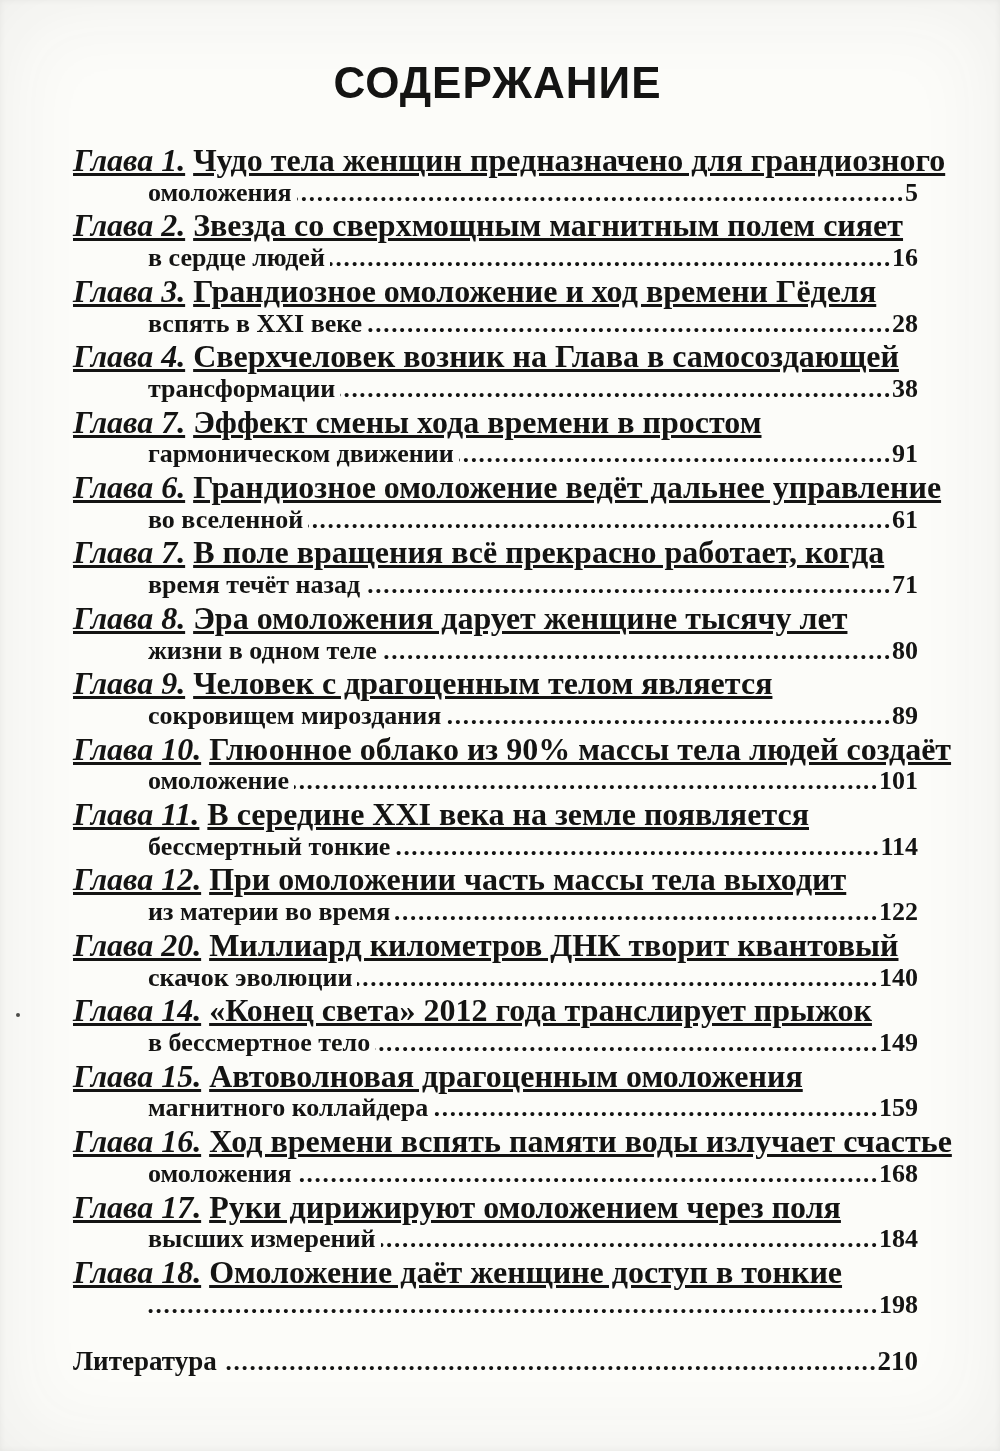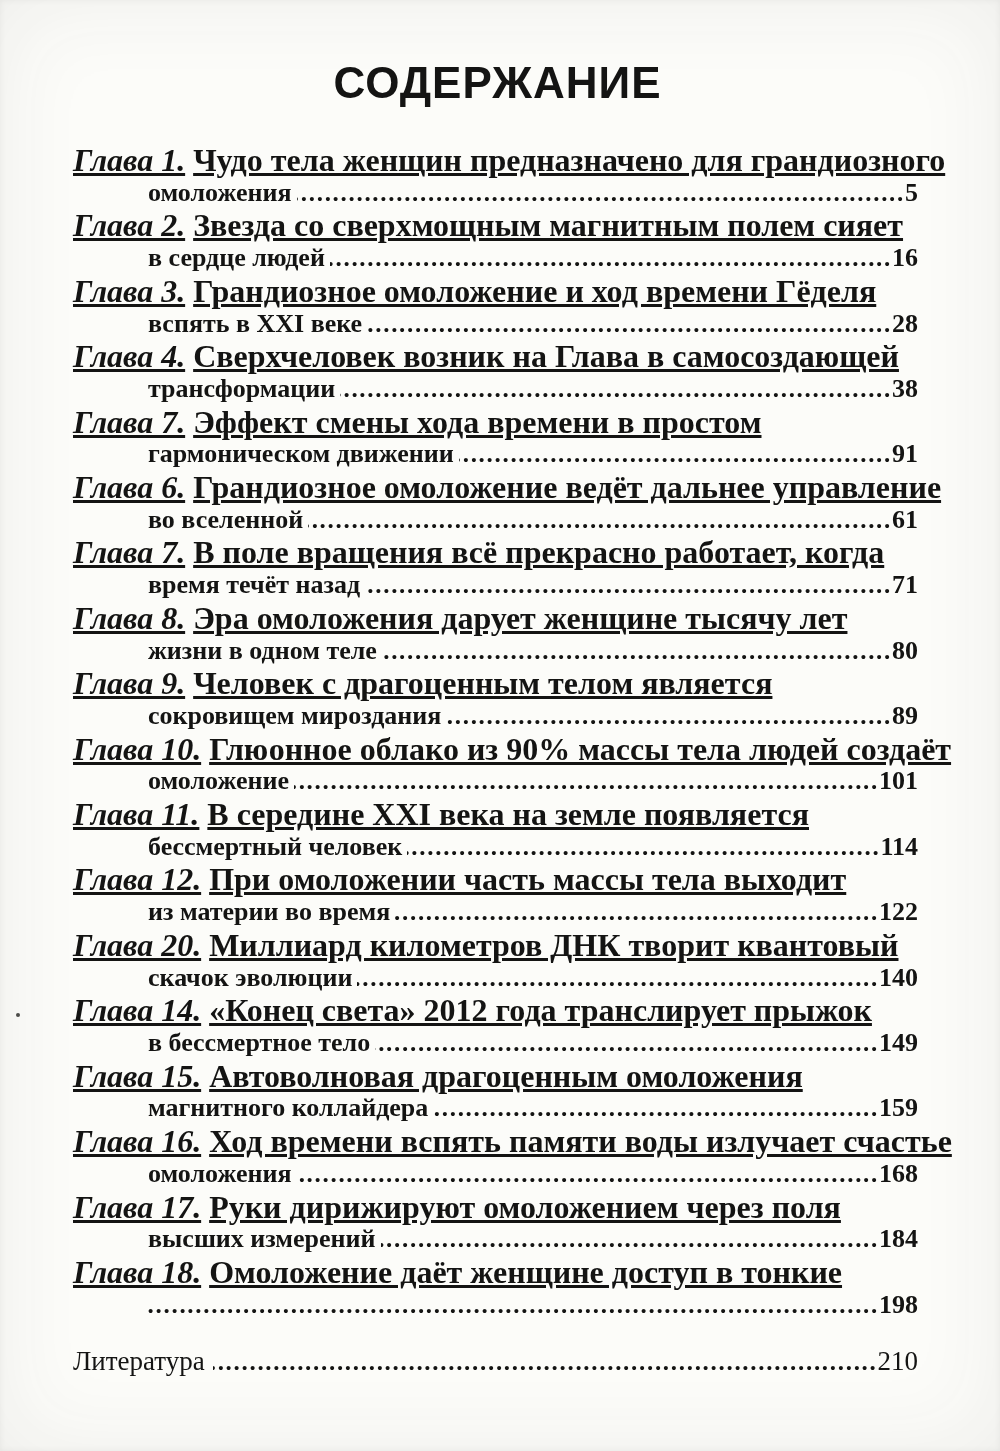--- a/index.html
+++ b/index.html
@@ -66,21 +66,21 @@
   .pagenum { white-space: nowrap; }
   .lit-row {
     position: absolute;
     top: 1344px;
     left: 73px;
     width: 845px;
     display: flex;
     align-items: baseline;
     line-height: 34px;
     font-size: 27px;
-    font-weight: 400;
+    font-weight: 700;
   }
   .lit-row .lit-label { white-space: nowrap; padding-right: 8px; }
   .speck {
     position: absolute;
     left: 16px;
     top: 1013px;
     width: 4px;
     height: 4px;
     border-radius: 50%;
     background: #4c4c48;
@@ -170,21 +170,21 @@
         <div class="l1"><span class="ch">Глава 10.</span><span class="t1">Глюонное облако из 90% массы тела людей создаёт</span></div>
         <div class="l2">
           <span class="t2">омоложение </span>
           <span class="leader"></span>
           <span class="pagenum">101</span>
         </div>
       </div>
       <div class="entry">
         <div class="l1"><span class="ch">Глава 11.</span><span class="t1">В середине XXI века на земле появляется</span></div>
         <div class="l2">
-          <span class="t2">бессмертный человек </span>
+          <span class="t2">бессмертный тонкие </span>
           <span class="leader"></span>
           <span class="pagenum">114</span>
         </div>
       </div>
       <div class="entry">
         <div class="l1"><span class="ch">Глава 12.</span><span class="t1">При омоложении часть массы тела выходит</span></div>
         <div class="l2">
           <span class="t2">из материи во время</span>
           <span class="leader"></span>
           <span class="pagenum">122</span>

